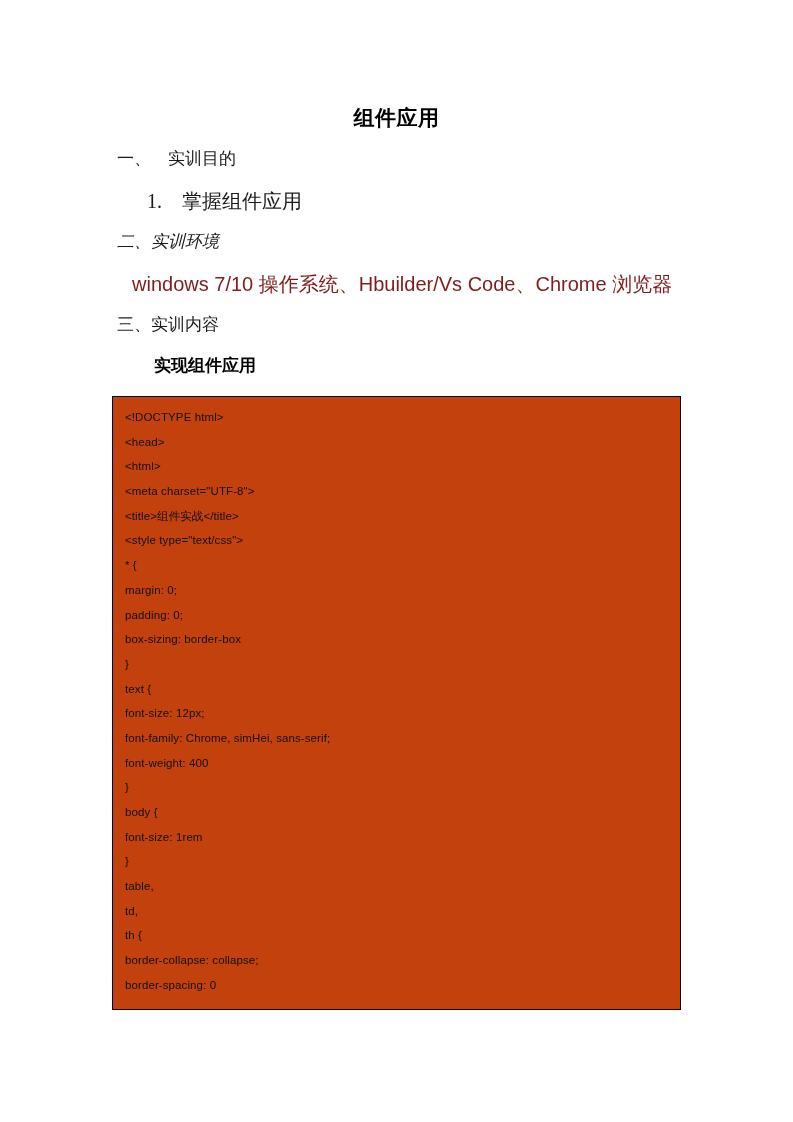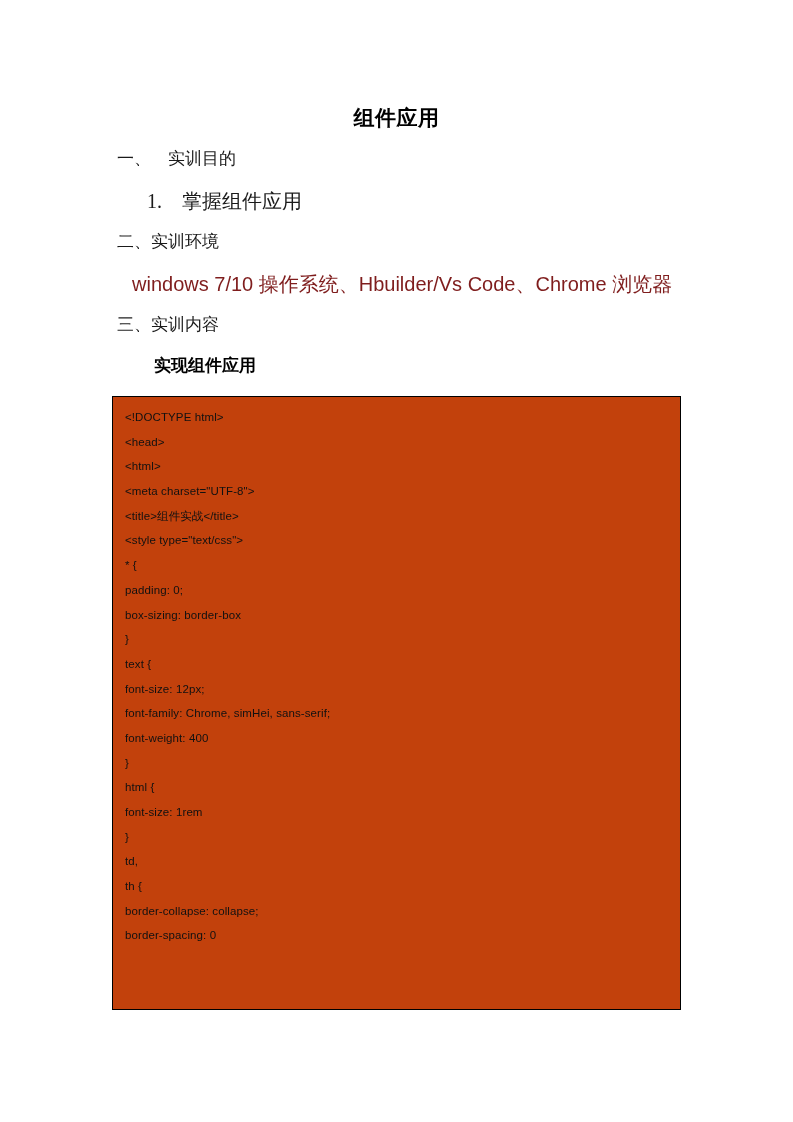--- a/index.html
+++ b/index.html
@@ -42,21 +42,21 @@
   .section-heading {
     position: absolute;
     left: 117px;
     font-family: "Liberation Serif", "DejaVu Serif", serif;
     font-size: 17px;
     line-height: 24px;
     color: #1a1a1a;
     white-space: pre;
   }
   .sec1 { top: 147px; }
-  .sec2 { top: 230px; }
+  .sec2 { top: 230px; font-style: italic; }
   .sec3 { top: 313px; }
 
   
   .list-item {
     position: absolute;
     left: 147px;
     top: 189px;
     font-family: "Liberation Serif", "DejaVu Serif", serif;
     font-size: 20px;
     line-height: 24px;
@@ -133,31 +133,33 @@
 
   <div class="code-box">
     <div id="code-lines">
         <div class="code-line">&lt;!DOCTYPE html&gt;</div>
         <div class="code-line">&lt;head&gt;</div>
         <div class="code-line">&lt;html&gt;</div>
         <div class="code-line">&lt;meta charset="UTF-8"&gt;</div>
         <div class="code-line">&lt;title&gt;组件实战&lt;/title&gt;</div>
         <div class="code-line">&lt;style type="text/css"&gt;</div>
         <div class="code-line">* {</div>
+        <div class="code-line">margin: 0;</div>
         <div class="code-line">padding: 0;</div>
         <div class="code-line">box-sizing: border-box</div>
         <div class="code-line">}</div>
         <div class="code-line">text {</div>
         <div class="code-line">font-size: 12px;</div>
         <div class="code-line">font-family: Chrome, simHei, sans-serif;</div>
         <div class="code-line">font-weight: 400</div>
         <div class="code-line">}</div>
-        <div class="code-line">html {</div>
+        <div class="code-line">body {</div>
         <div class="code-line">font-size: 1rem</div>
         <div class="code-line">}</div>
+        <div class="code-line">table,</div>
         <div class="code-line">td,</div>
         <div class="code-line">th {</div>
         <div class="code-line">border-collapse: collapse;</div>
         <div class="code-line">border-spacing: 0</div>
       </div>
   </div>
 
 </div>
 
 </body></html>

